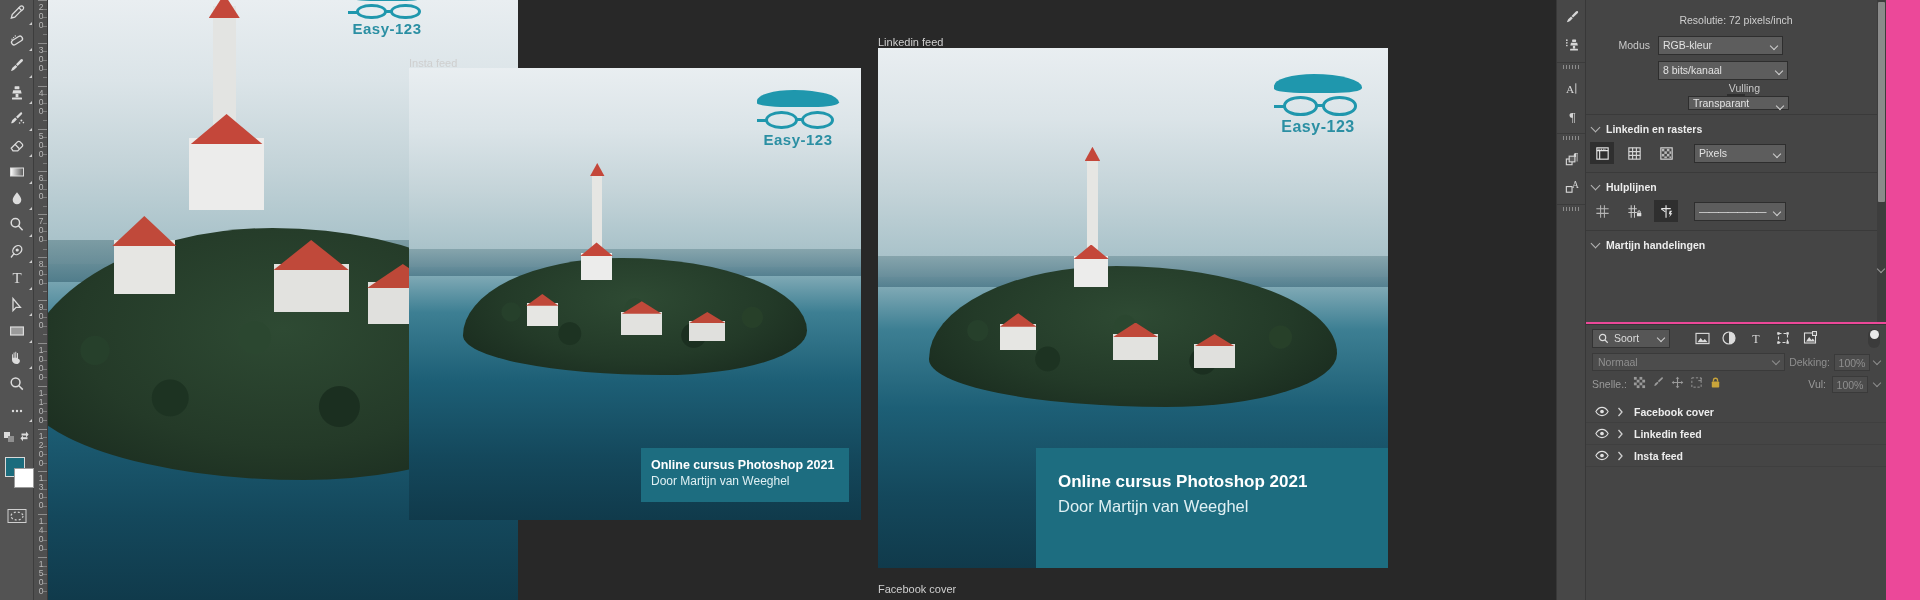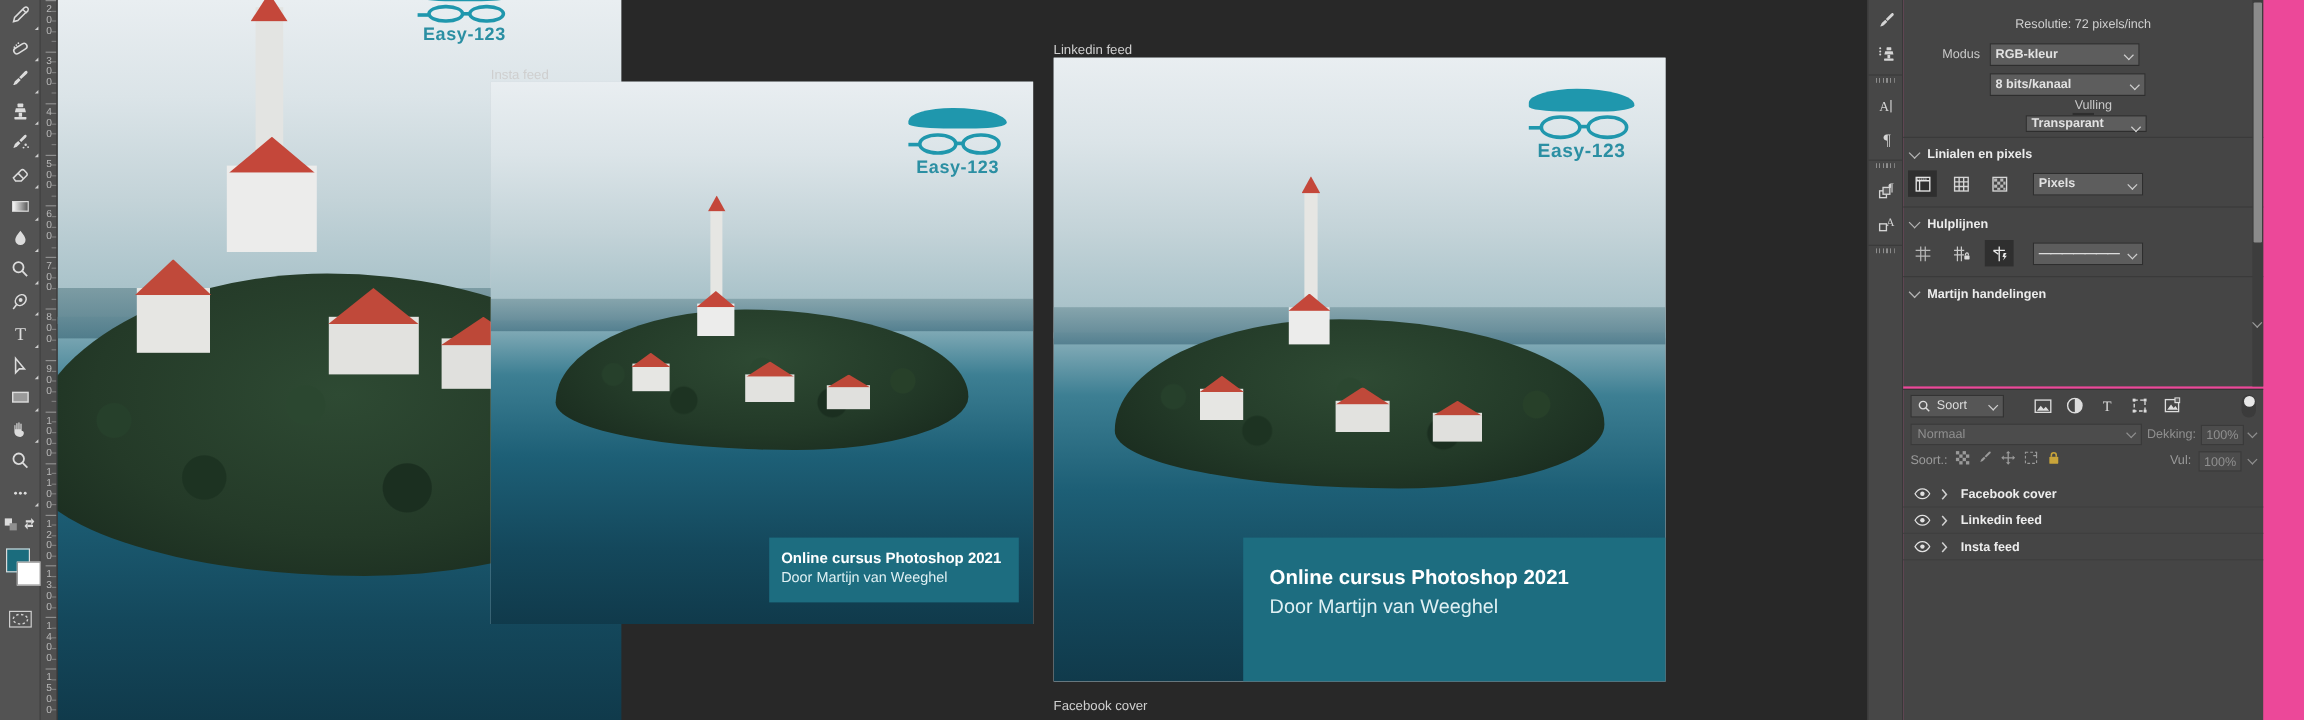--- a/index.html
+++ b/index.html
@@ -76,21 +76,21 @@
   
   #right { position:absolute; left:1586px; top:0; width:334px; height:600px;
     background:#ec4899; }
 
   .prop { position:absolute; left:0; top:0; width:300px; height:322px;
     background:#454545; }
   .row { display:flex; align-items:center; height:26px; padding:0 8px; }
   .rowlabel { color:#c9c9c9; font-size:10.5px; text-align:right; }
   .field { position:relative; background:#5d5d5d; border:1px solid #2e2e2e;
     height:19px; display:flex; align-items:center; color:#e2e2e2;
-    font-size:10.5px; padding:0 4px;font-weight:bold; }
+    font-size:10.5px; padding:0 4px; }
   .field .cv { position:absolute; right:5px; top:6px; }
   .chev { width:7px; height:7px; border-right:1.4px solid #cfcfcf;
     border-bottom:1.4px solid #cfcfcf; transform:rotate(45deg); }
   .chev.sm { width:6px; height:6px; border-width:1.2px; }
   .center-note { text-align:center; color:#cfcfcf; font-size:10.5px;
     padding:4px 0 6px; }
   .hr { height:1px; background:#3a3a3a; margin:2px 0; }
   .secthead { display:flex; align-items:center; gap:7px; padding:6px 8px 4px 6px; }
   .secthead span { color:#ececec; font-size:10.5px; font-weight:bold; }
   .chevdown { width:7px; height:7px; border-right:1.3px solid #b5b5b5;
@@ -724,21 +724,21 @@
         <div class="field" style="width:101px;margin-left:5px;">
           <span>Transparant</span>
           <i class="chev sm cv"></i>
         </div>
       </div>
 
       <div class="hr" style="margin-top:6px;"></div>
 
       <div class="secthead">
         <i class="chevdown"></i>
-        <span>Linialen en pixels</span>
+        <span>Linkedin en rasters</span>
       </div>
 
       <div class="row" style="height:28px;padding-left:4px;">
         <div class="iconbtn on">
           <svg width="17" height="17" viewBox="0 0 18 18">
               <g fill="none" stroke="#e4e4e4" stroke-width="1.2">
             <rect x="3" y="3" width="12" height="12"></rect>
                 <path d="M3 6h12M6 6v9"></path>
               </g>
             <g fill="#e4e4e4">
@@ -893,21 +893,21 @@
         <div class="blend">
           <span>Normaal</span>
           <i class="chev sm" style="position:absolute;right:5px;top:4px;border-color:#8f8f8f;"></i>
         </div>
         <div class="opal">Dekking:</div>
         <div class="opbox">100%</div>
         <i class="chev sm" style="border-color:#8f8f8f;margin-bottom:3px;"></i>
       </div>
 
       <div class="lockbar">
-        <div class="lk">Soort.:</div>
+        <div class="lk">Snelle.:</div>
         <div>
           <svg width="13" height="13" viewBox="0 0 14 14">
               <g fill="#9a9a9a">
             <rect x="1" y="1" width="3" height="3"></rect>
                 <rect x="7" y="1" width="3" height="3"></rect>
             <rect x="4" y="4" width="3" height="3"></rect>
                 <rect x="10" y="4" width="3" height="3"></rect>
             <rect x="1" y="7" width="3" height="3"></rect>
                 <rect x="7" y="7" width="3" height="3"></rect>
             <rect x="4" y="10" width="3" height="3"></rect>

